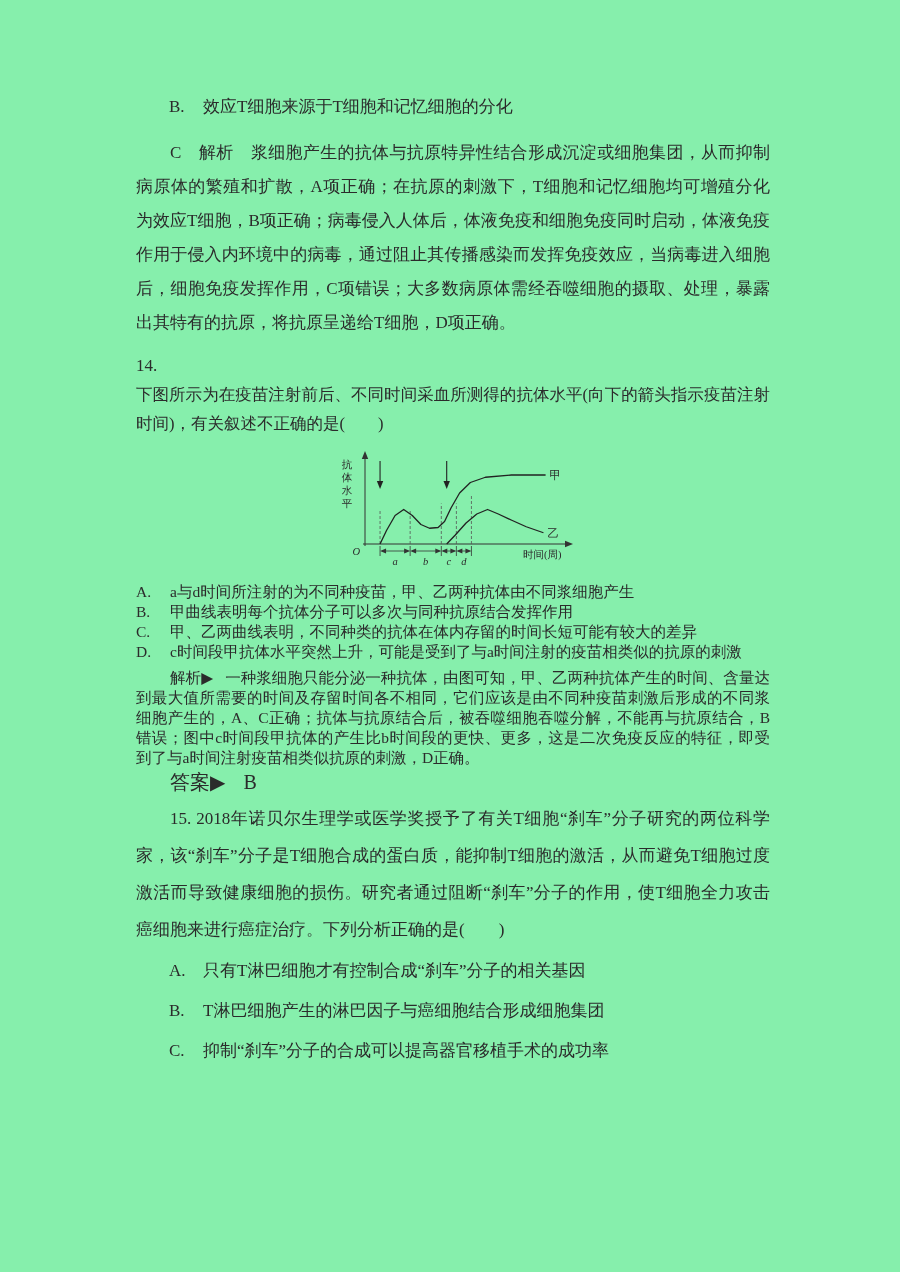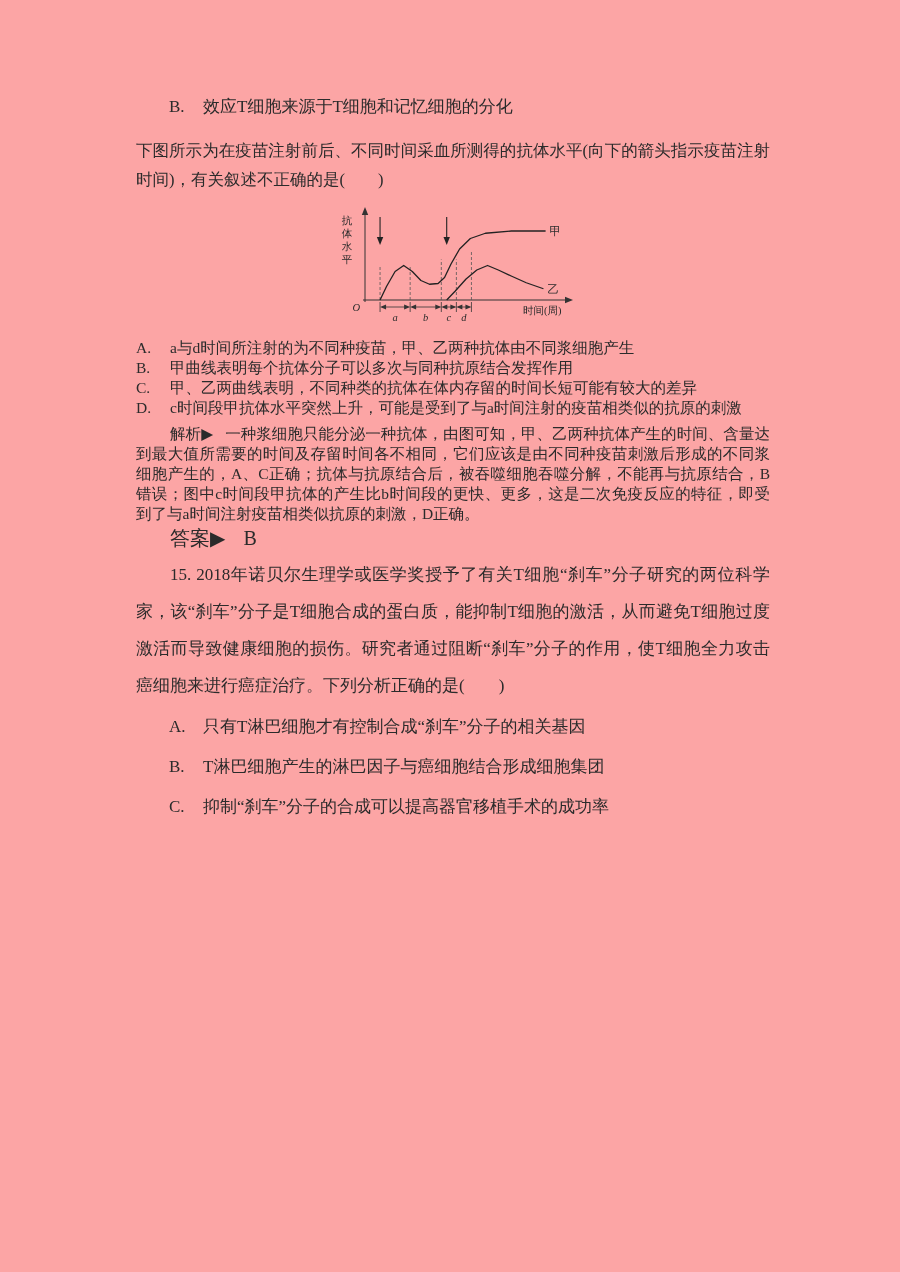--- a/index.html
+++ b/index.html
@@ -1,20 +1,20 @@
 <!DOCTYPE html>
 <html><head>
 <meta charset="utf-8">
 <style>
   html,body{margin:0;padding:0;background:#e8e8e8;}
   .page{
     position:relative;
     width:900px;height:1272px;
     margin:0 auto;
-    background:#fca5a5;
+    background:#86efac;
     overflow:hidden;
     font-family:"Liberation Serif","DejaVu Serif",serif;
     color:#2b2b2b;
   }
   .content{position:absolute;left:136px;top:96px;width:634px;}
 
   
   .opt{font-size:17px;line-height:22px;margin:0 0 18px 0;padding-left:34px;text-align:left;}
   .opt .lab{display:inline-block;width:34px;margin-left:-34px;}
   .q13-options .opt,.q15-options .opt{margin-left:33px;}
@@ -41,21 +41,23 @@
 
 <div class="page">
   <div class="content">
 
     <div class="q13-options">
       <div class="opt">
         <span class="lab">B.</span><span>效应T细胞来源于T细胞和记忆细胞的分化</span>
       </div>
     </div>
 
+    <p class="para wide">C　解析　浆细胞产生的抗体与抗原特异性结合形成沉淀或细胞集团，从而抑制病原体的繁殖和扩散，A项正确；在抗原的刺激下，T细胞和记忆细胞均可增殖分化为效应T细胞，B项正确；病毒侵入人体后，体液免疫和细胞免疫同时启动，体液免疫作用于侵入内环境中的病毒，通过阻止其传播感染而发挥免疫效应，当病毒进入细胞后，细胞免疫发挥作用，C项错误；大多数病原体需经吞噬细胞的摄取、处理，暴露出其特有的抗原，将抗原呈递给T细胞，D项正确。</p>
 
+    <p class="qnum">14.</p>
     <p class="para stem14">下图所示为在疫苗注射前后、不同时间采血所测得的抗体水平(向下的箭头指示疫苗注射时间)，有关叙述不正确的是(　　)</p>
 
     <figure class="chart-fig">
       <svg viewBox="0 0 265 130" width="265" height="130" xmlns="http://www.w3.org/2000/svg">
           <line x1="44" y1="100" x2="44" y2="10" stroke="#333" stroke-width="1"></line>
           <path d="M44,5 l-3.2,8 l6.4,0 Z" fill="#333"></path>
           <line x1="42" y1="98" x2="247" y2="98" stroke="#333" stroke-width="1"></line>
           <path d="M252,98 l-8,-3.2 l0,6.4 Z" fill="#333"></path>
           <text x="26" y="22" font-size="10.5" text-anchor="middle" fill="#2b2b2b">抗</text>
           <text x="26" y="35" font-size="10.5" text-anchor="middle" fill="#2b2b2b">体</text>

